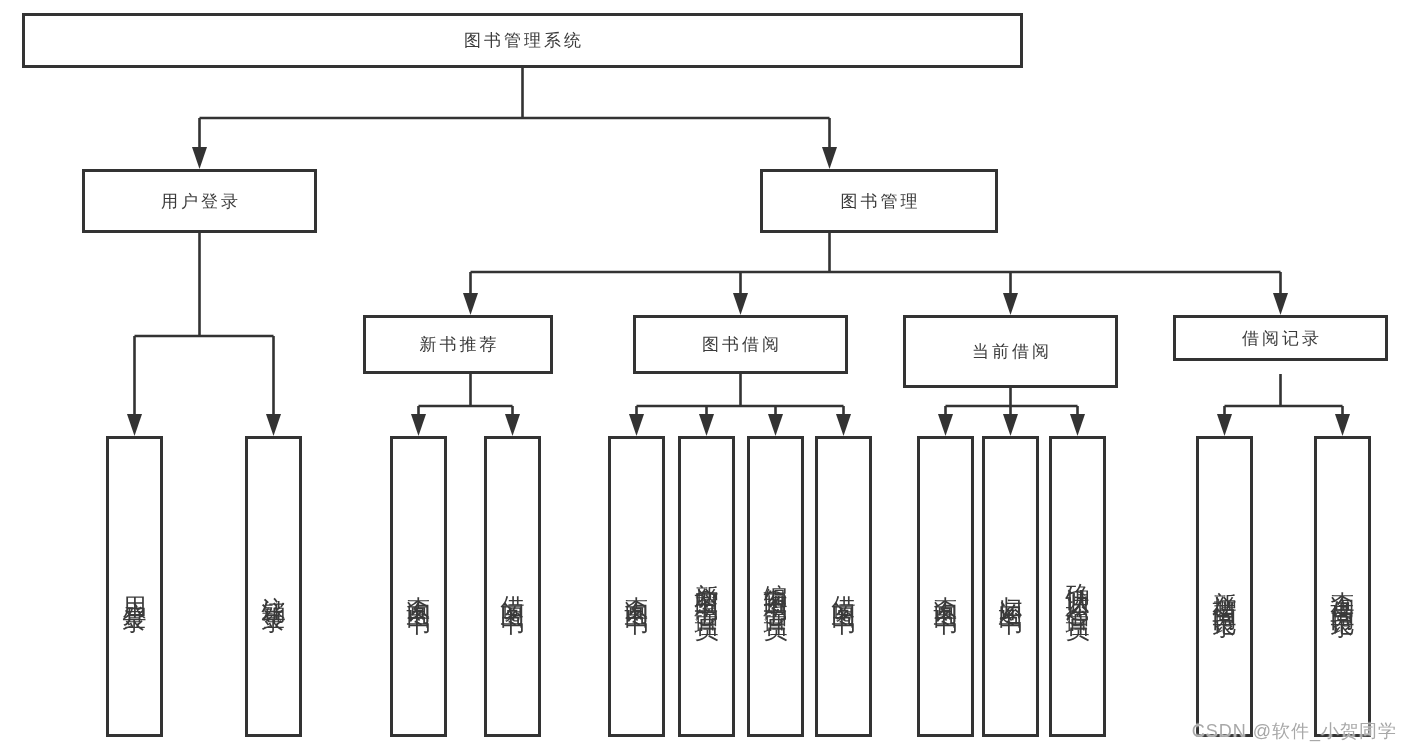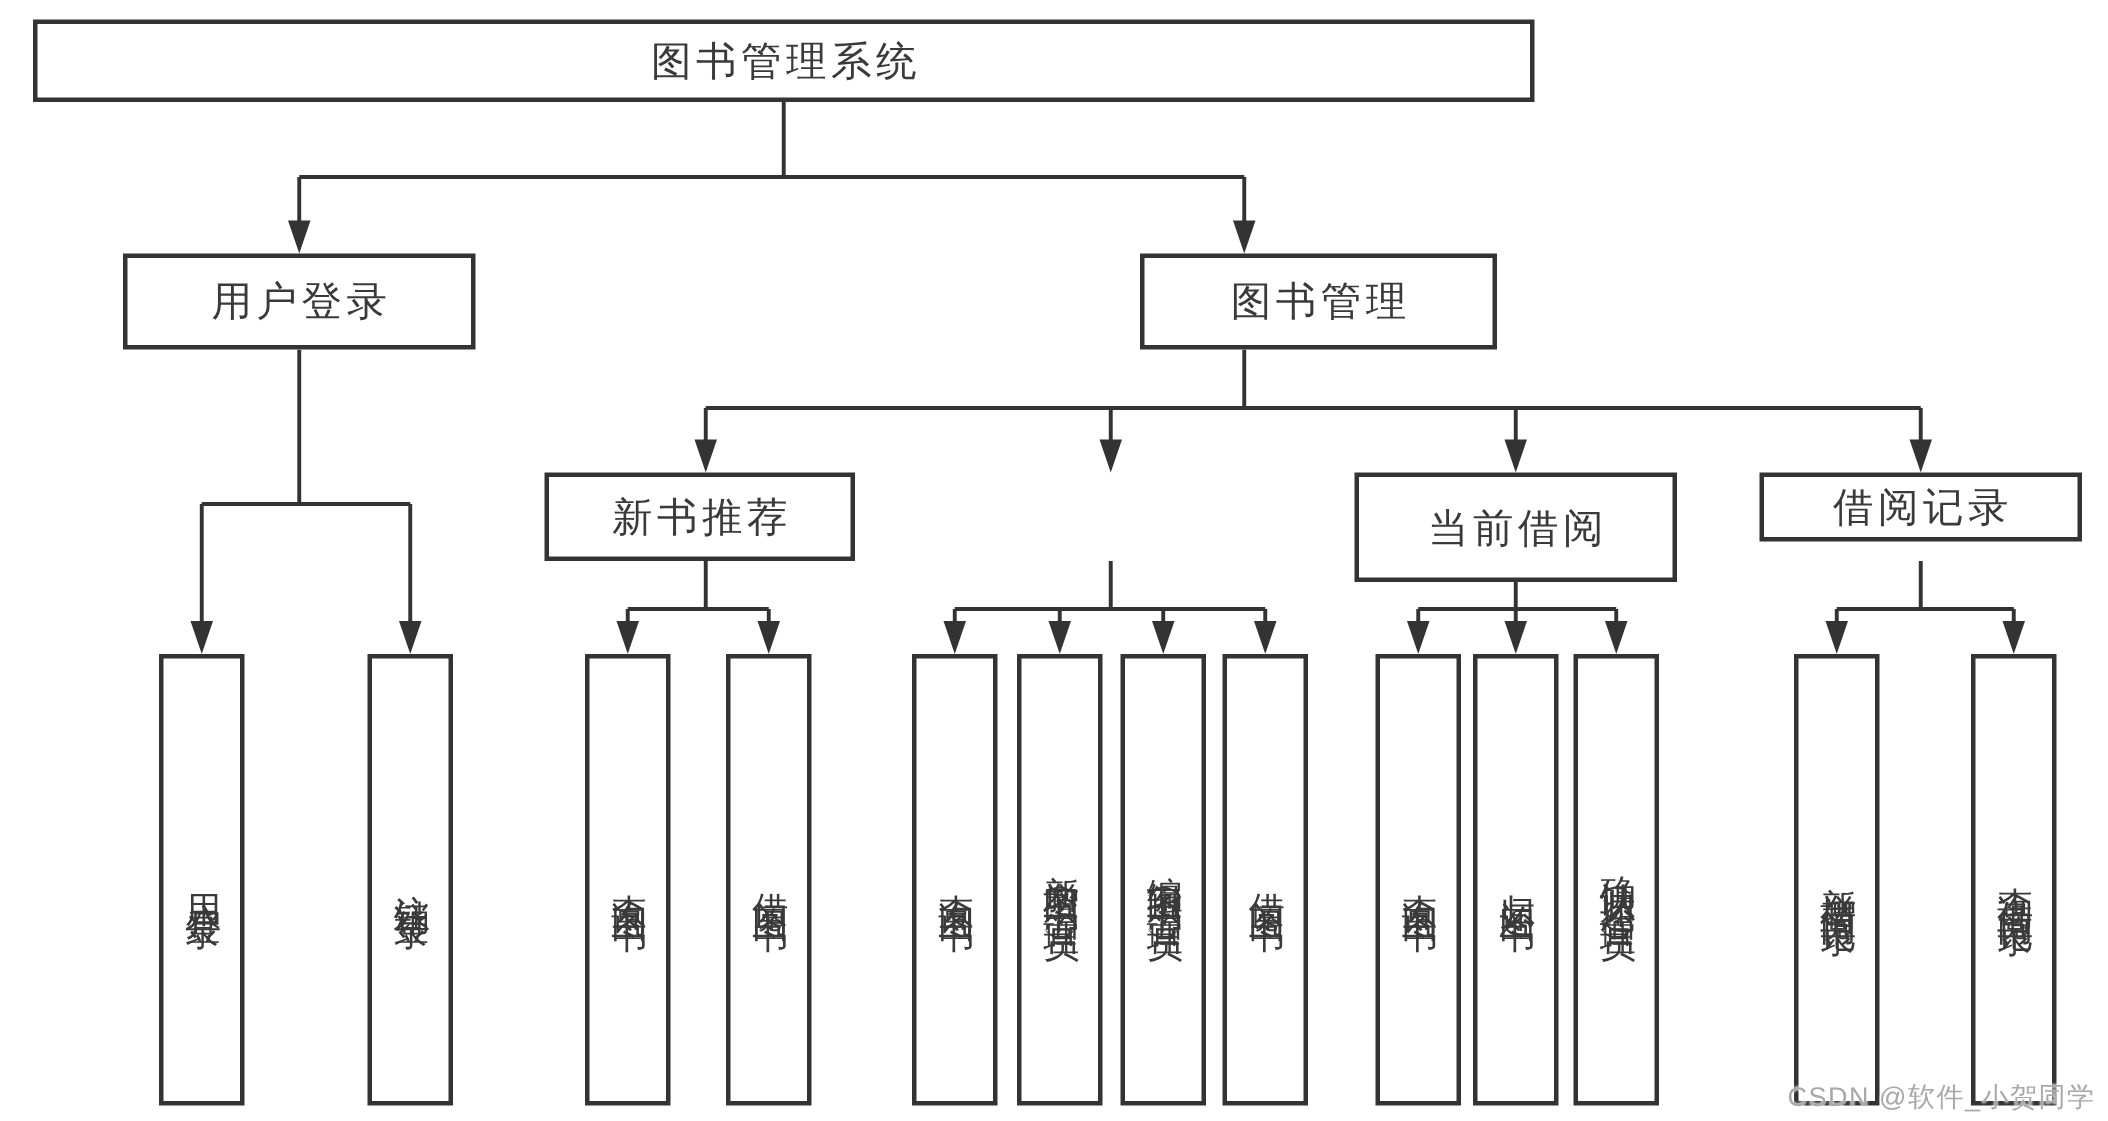--- a/index.html
+++ b/index.html
@@ -15,21 +15,21 @@
   svg .head { fill:var(--line,#333); stroke:none; }
   .node {
     position:absolute;
     box-sizing:border-box;
     background:var(--box-fill,#fff);
     border:3px solid var(--box-border,#333);
     display:flex; align-items:center; justify-content:center;
     color:var(--text,#3a3a3a);
     white-space:nowrap;
   }
-  .node.h { font-size:27px; letter-spacing:3px; text-indent:3px; }
+  .node.h { font-size:17px; letter-spacing:3px; text-indent:3px; }
   .node.leaf {
     font-size:24px;
     writing-mode:vertical-rl;
     text-orientation:mixed;
     letter-spacing:5px;
     white-space:normal;
   }
   .watermark {
     position:absolute;
     right:8px; bottom:4px;
@@ -79,21 +79,22 @@
     <path class="wire" d="M1280.5 374 V406 M1224.5 406 H1342.5 M1224.5 406 V419 M1342.5 406 V419"></path>
     <polygon class="head" points="1217,414 1232,414 1224.5,436"></polygon>
     <polygon class="head" points="1335,414 1350,414 1342.5,436"></polygon>
   </svg>
 
   <div class="node h" style="left:22px;top:13px;width:1001px;height:55px;">图书管理系统</div>
 
   <div class="node h" style="left:82px;top:169px;width:235px;height:64px;">用户登录</div>
   <div class="node h" style="left:712px;top:169px;width:238px;height:64px;margin-left:48px;">图书管理</div>
 
-  <div class="node h" style="left:363px;top:315px;width:207px;height:59px;">新书推荐</div>
+  <div class="node h" style="left:363px;top:315px;width:190px;height:59px;">新书推荐</div>
+  <div class="node h" style="left:633px;top:315px;width:215px;height:59px;">图书借阅</div>
   <div class="node h" style="left:903px;top:315px;width:215px;height:73px;">当前借阅</div>
   <div class="node h" style="left:1173px;top:315px;width:215px;height:46px;">借阅记录</div>
 
   <div class="node leaf" style="left:106px;top:436px;width:57px;height:301px;">用户登录</div>
   <div class="node leaf" style="left:245px;top:436px;width:57px;height:301px;">注销登录</div>
 
   <div class="node leaf" style="left:390px;top:436px;width:57px;height:301px;">查询图书</div>
   <div class="node leaf" style="left:484px;top:436px;width:57px;height:301px;">借阅图书</div>
 
   <div class="node leaf" style="left:608px;top:436px;width:57px;height:301px;">查询图书</div>

